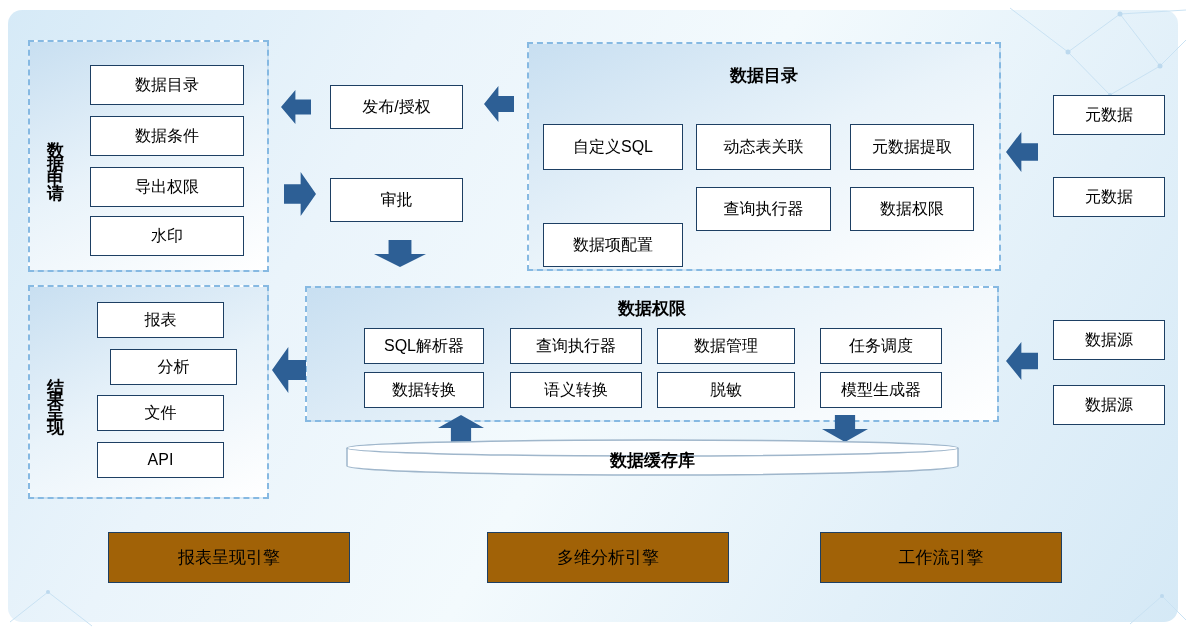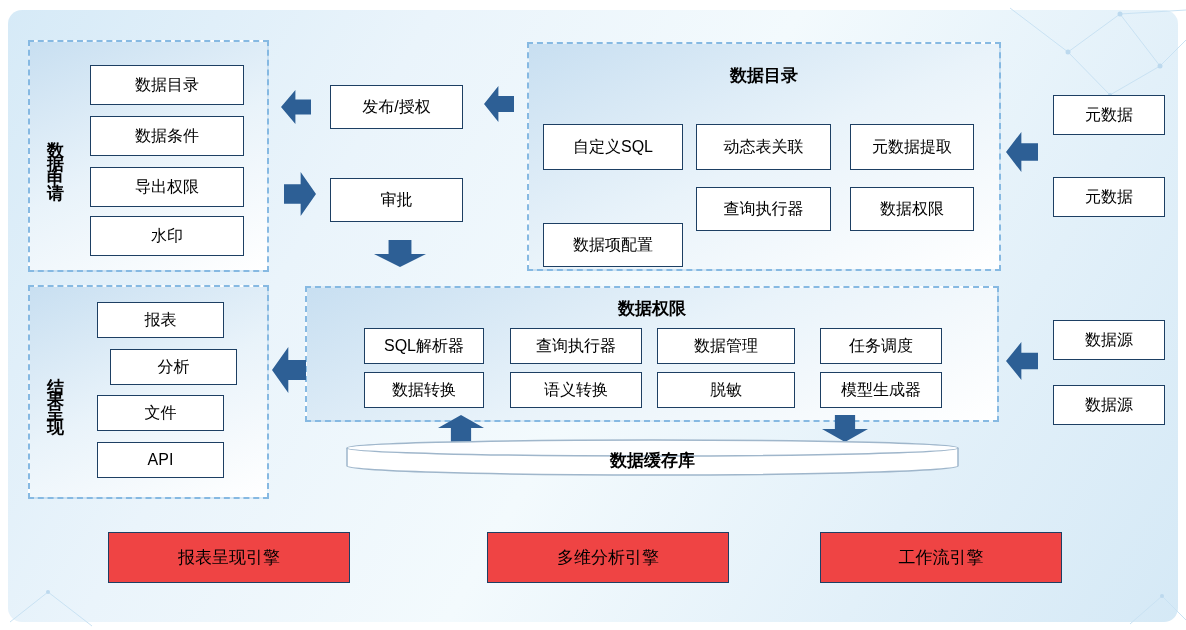--- a/index.html
+++ b/index.html
@@ -37,21 +37,21 @@
   .arrow-left  { clip-path:polygon(0 50%, 48% 0, 48% 28%, 100% 28%, 100% 72%, 48% 72%, 48% 100%); }
   .arrow-right { clip-path:polygon(100% 50%, 52% 0, 52% 28%, 0 28%, 0 72%, 52% 72%, 52% 100%); }
   .arrow-down  { clip-path:polygon(50% 100%, 0 52%, 28% 52%, 28% 0, 72% 0, 72% 52%, 100% 52%); }
   .arrow-up    { clip-path:polygon(50% 0, 0 48%, 28% 48%, 28% 100%, 72% 100%, 72% 48%, 100% 48%); }
   .cylinder-wrap { position:absolute; }
   .cylinder-label {
     position:absolute; inset:0; display:flex; align-items:center; justify-content:center;
     font-weight:bold; font-size:17px; padding-top:4px;
   }
   .engine {
-    position:absolute; background:#ef4444;
+    position:absolute; background:#a16207;
     border:1.5px solid var(--box-border,#1d3f63);
     display:flex; align-items:center; justify-content:center;
     font-size:17px;
   }
 </style>
 </head>
 <body>
 
 <div class="canvas">
 

